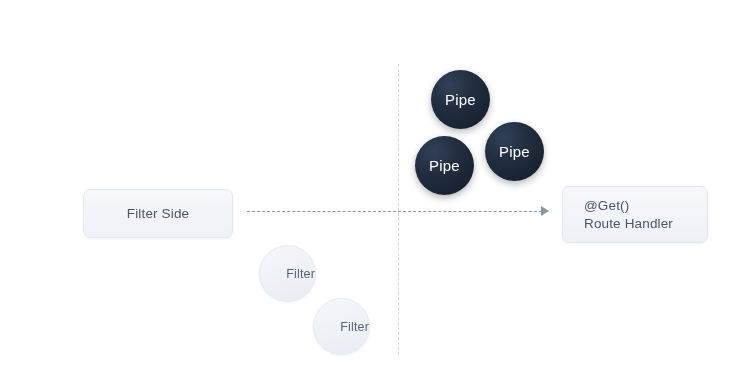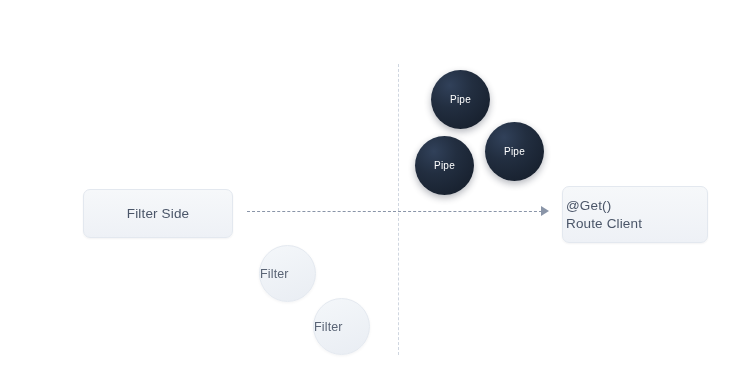--- a/index.html
+++ b/index.html
@@ -47,57 +47,57 @@
   }
 
   #handler-box {
     left: 562px;
     top: 186px;
     width: 146px;
     height: 57px;
     display: flex;
     flex-direction: column;
     justify-content: center;
-    padding-left: 3px;
+    padding-left: 21px;
   }
   #handler-box .line {
     font-size: 13.5px;
     color: #4a5568;
     line-height: 18px;
     white-space: nowrap;
   }
 
   
   .pipe-circle {
     position: absolute;
     width: 59px;
     height: 59px;
     border-radius: 50%;
     background: radial-gradient(circle at 32% 26%, #31415a 0%, #222e40 38%, #131b27 100%);
     box-shadow: 0 3px 7px rgba(15, 23, 42, 0.30);
     display: flex;
     align-items: center;
     justify-content: center;
     color: #ffffff;
-    font-size: 10px;
+    font-size: 15px;
     letter-spacing: 0.2px;
   }
 
   .filter-circle {
     position: absolute;
     width: 57px;
     height: 57px;
     border-radius: 50%;
     background: linear-gradient(160deg, #f4f7fa 0%, #e9edf3 100%);
     border: 1px solid #e4e9f0;
     box-sizing: border-box;
     box-shadow: 0 1px 3px rgba(16, 24, 40, 0.05);
     display: flex;
     align-items: center;
-    justify-content: flex-start;
+    justify-content: flex-end;
     color: #5a6475;
     font-size: 12.5px;
     letter-spacing: 0.15px;
   }
 
   
   #divider-line {
     position: absolute;
     left: 398px;
     top: 64px;
@@ -134,21 +134,21 @@
 
   <div id="flow-arrow"></div>
   <div id="arrow-head"></div>
 
   <div id="client-box" class="node-box">
     <span class="label">Filter Side</span>
   </div>
 
   <div id="handler-box" class="node-box">
     <span class="line">@Get()</span>
-    <span class="line">Route Client</span>
+    <span class="line">Route Handler</span>
   </div>
 
   <div class="pipe-circle" style="left:431px; top:70px;">
     <span>Pipe</span>
   </div>
   <div class="pipe-circle" style="left:415px; top:136px;">
     <span>Pipe</span>
   </div>
   <div class="pipe-circle" style="left:485px; top:122px;">
     <span>Pipe</span>

